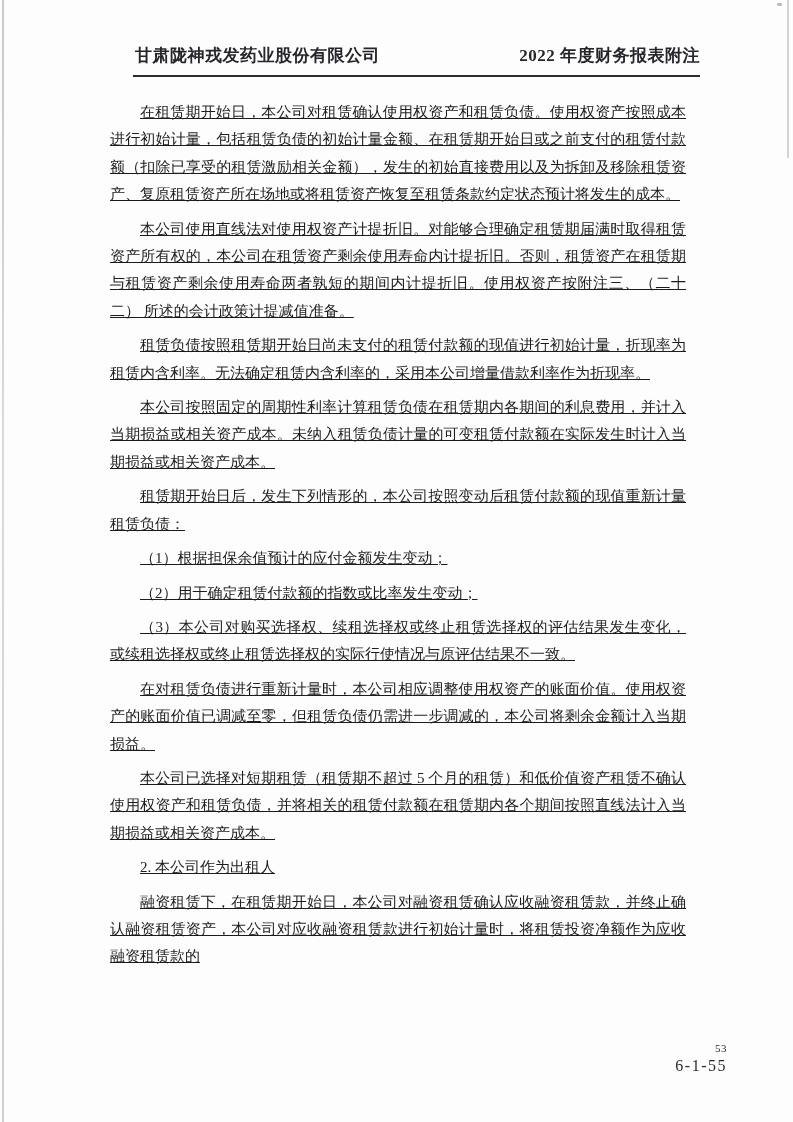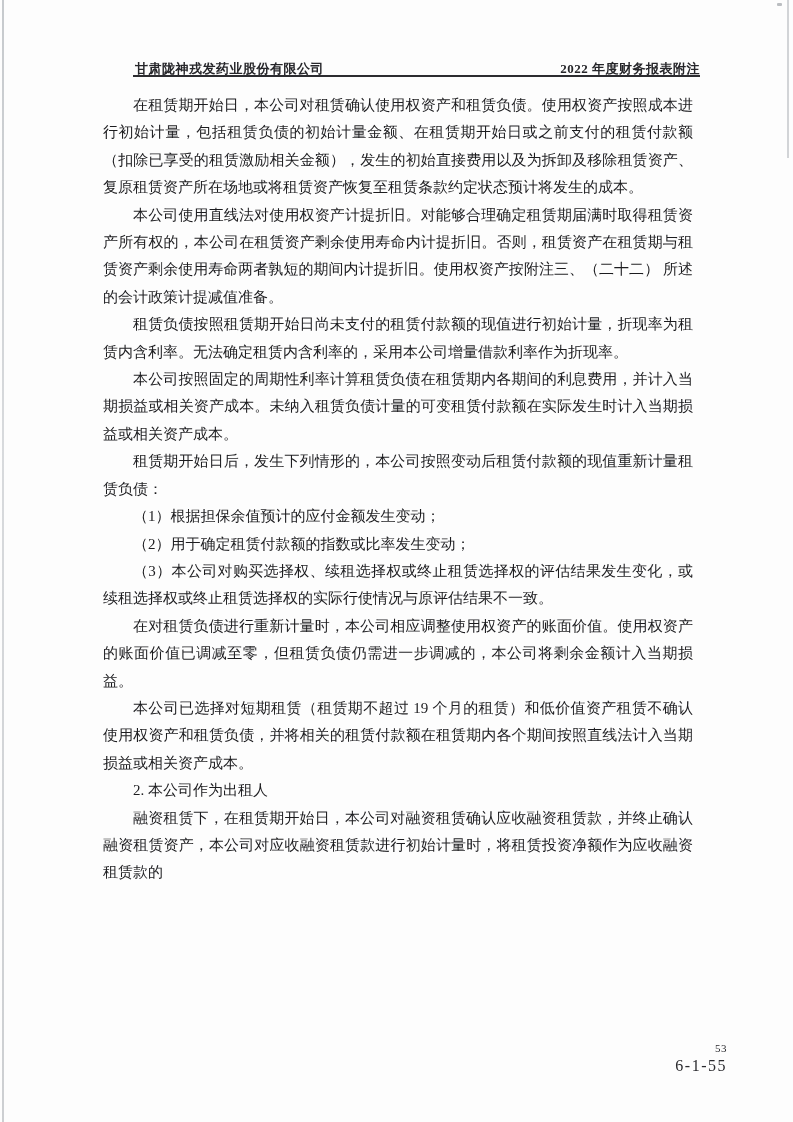--- a/index.html
+++ b/index.html
@@ -41,26 +41,26 @@
     top: 3px;
     width: 5px;
     height: 3px;
     background: #8f9499;
     opacity: 0.6;
     border-radius: 1px;
   }
   .header {
     position: absolute;
     left: 135px;
-    top: 60px;
+    top: 44px;
     width: 565px;
     display: flex;
     justify-content: space-between;
     align-items: baseline;
-    font-size: 13px;
+    font-size: 17px;
     font-weight: bold;
     letter-spacing: 0.5px;
     color: #26262a;
   }
   .header-rule {
     position: absolute;
     left: 133px;
     top: 75px;
     width: 567px;
     height: 2px;
@@ -70,23 +70,24 @@
     position: absolute;
     left: 103px;
     top: 92px;
     width: 590px;
     font-size: 15px;
     line-height: 27.4px;
     text-align: justify;
     color: #1c1c1f;
   }
   .doc-body p {
-    margin: 0;
+    margin: 7px;
     padding: 0;
     text-indent: 2em;
+    text-decoration: underline;
   }
   .footer {
     position: absolute;
     left: 127px;
     top: 1042px;
     width: 600px;
     text-align: right;
     color: #2a2a2e;
   }
   .footer .page-number {
@@ -117,21 +118,21 @@
   <div class="doc-body">
     <p>在租赁期开始日，本公司对租赁确认使用权资产和租赁负债。使用权资产按照成本进行初始计量，包括租赁负债的初始计量金额、在租赁期开始日或之前支付的租赁付款额（扣除已享受的租赁激励相关金额），发生的初始直接费用以及为拆卸及移除租赁资产、复原租赁资产所在场地或将租赁资产恢复至租赁条款约定状态预计将发生的成本。</p>
     <p>本公司使用直线法对使用权资产计提折旧。对能够合理确定租赁期届满时取得租赁资产所有权的，本公司在租赁资产剩余使用寿命内计提折旧。否则，租赁资产在租赁期与租赁资产剩余使用寿命两者孰短的期间内计提折旧。使用权资产按附注三、（二十二） 所述的会计政策计提减值准备。</p>
     <p>租赁负债按照租赁期开始日尚未支付的租赁付款额的现值进行初始计量，折现率为租赁内含利率。无法确定租赁内含利率的，采用本公司增量借款利率作为折现率。</p>
     <p>本公司按照固定的周期性利率计算租赁负债在租赁期内各期间的利息费用，并计入当期损益或相关资产成本。未纳入租赁负债计量的可变租赁付款额在实际发生时计入当期损益或相关资产成本。</p>
     <p>租赁期开始日后，发生下列情形的，本公司按照变动后租赁付款额的现值重新计量租赁负债：</p>
     <p>（1）根据担保余值预计的应付金额发生变动；</p>
     <p>（2）用于确定租赁付款额的指数或比率发生变动；</p>
     <p>（3）本公司对购买选择权、续租选择权或终止租赁选择权的评估结果发生变化，或续租选择权或终止租赁选择权的实际行使情况与原评估结果不一致。</p>
     <p>在对租赁负债进行重新计量时，本公司相应调整使用权资产的账面价值。使用权资产的账面价值已调减至零，但租赁负债仍需进一步调减的，本公司将剩余金额计入当期损益。</p>
-    <p>本公司已选择对短期租赁（租赁期不超过 19 个月的租赁）和低价值资产租赁不确认使用权资产和租赁负债，并将相关的租赁付款额在租赁期内各个期间按照直线法计入当期损益或相关资产成本。</p>
+    <p>本公司已选择对短期租赁（租赁期不超过 5 个月的租赁）和低价值资产租赁不确认使用权资产和租赁负债，并将相关的租赁付款额在租赁期内各个期间按照直线法计入当期损益或相关资产成本。</p>
     <p>2. 本公司作为出租人</p>
     <p>融资租赁下，在租赁期开始日，本公司对融资租赁确认应收融资租赁款，并终止确认融资租赁资产，本公司对应收融资租赁款进行初始计量时，将租赁投资净额作为应收融资租赁款的</p>
   </div>
 
   <div class="footer">
     <div class="page-number">53</div>
     <div class="page-code">6-1-55</div>
   </div>
 
 </div>

